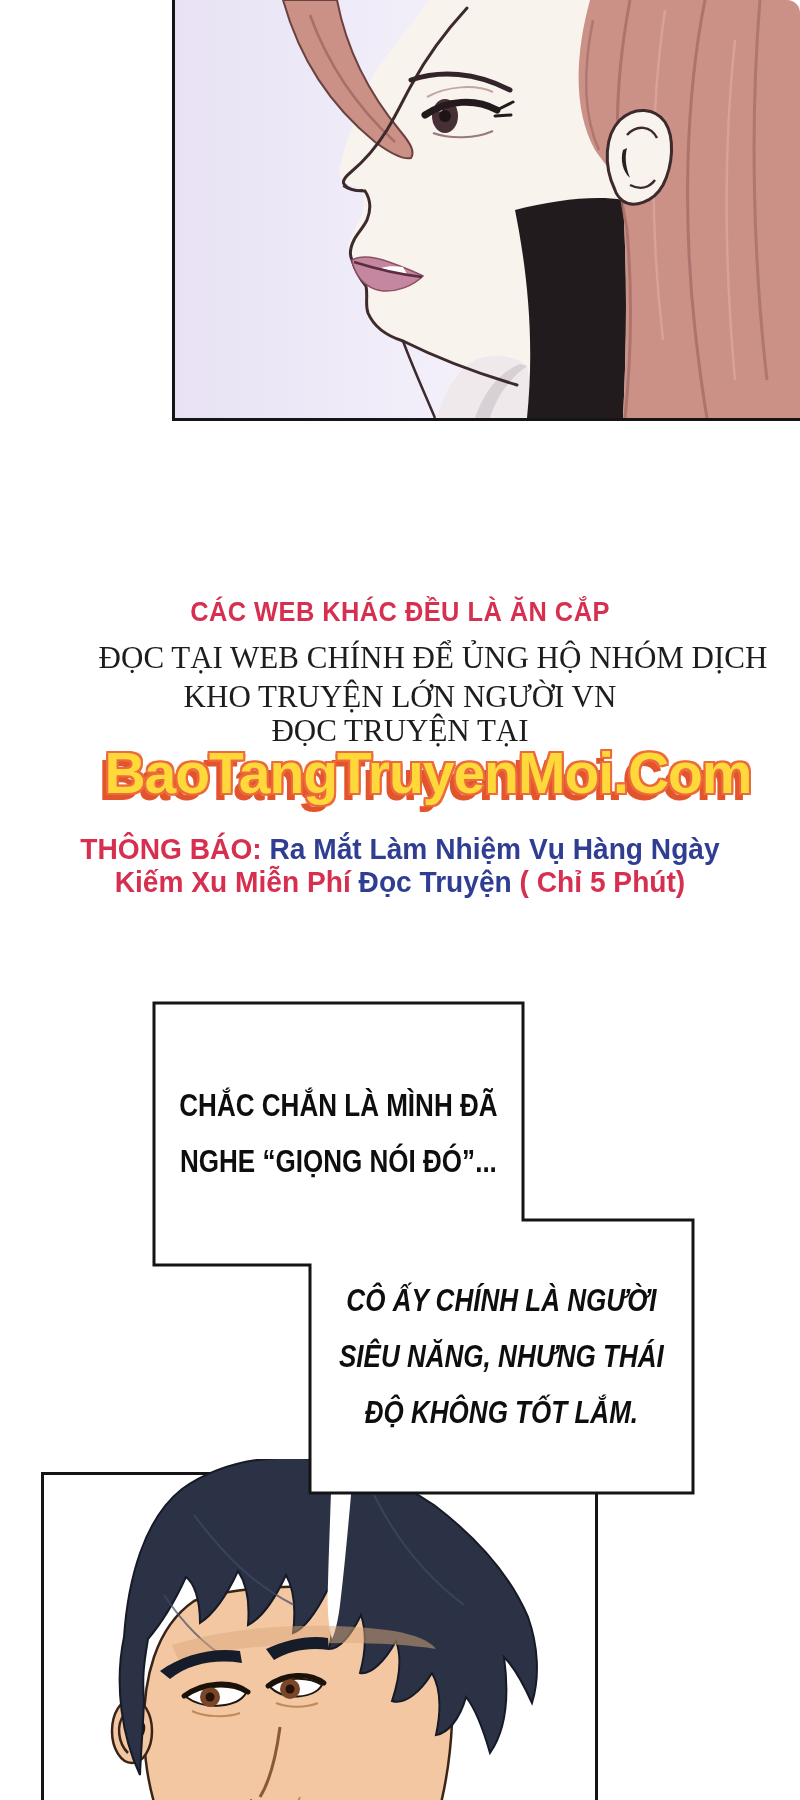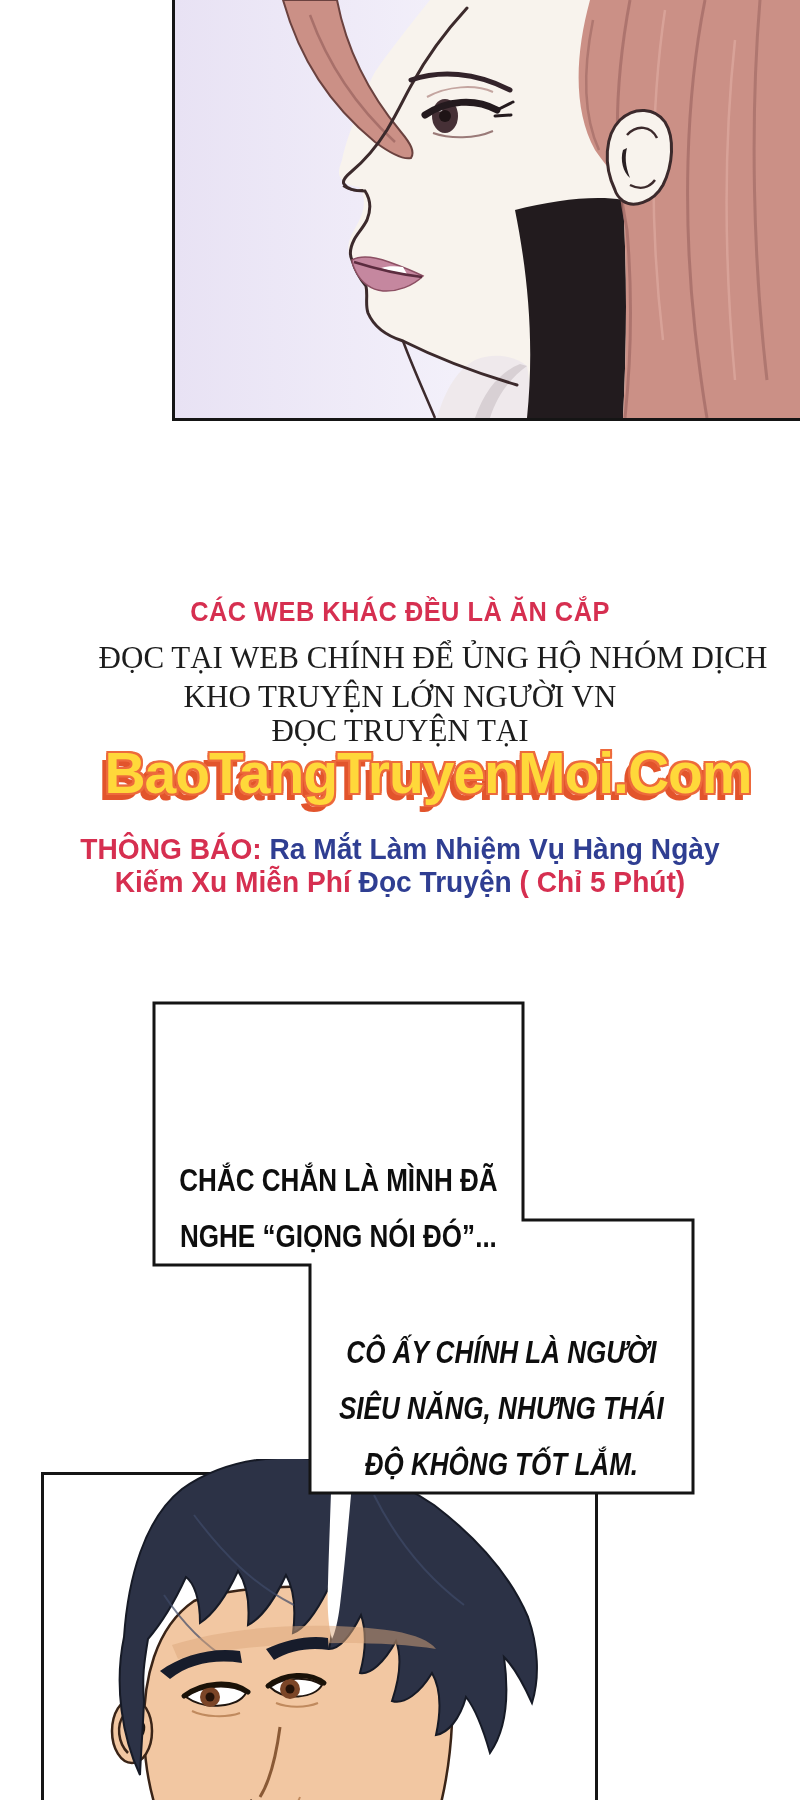--- a/index.html
+++ b/index.html
@@ -1,17 +1,17 @@
 <!DOCTYPE html>
 <html><head>
 <meta charset="utf-8">
 <style>
   html,body{margin:0;padding:0;background:#ffffff;}
   #page{position:relative;width:800px;height:1800px;background:#ffffff;overflow:hidden;
-        font-family:"Liberation Sans",sans-serif;}
+        font-family:"Liberation Sans",sans-serif;border-radius:13px;}
   .abs{position:absolute;}
 
   
   #top-panel{left:172px;top:0;width:628px;height:421px;box-sizing:border-box;
              border-left:3px solid #151515;border-bottom:3px solid #151515;overflow:hidden;z-index:1;}
   #top-panel svg{display:block;}
 
   
   .ad-line{left:0;width:800px;text-align:center;white-space:nowrap;}
   #ad-warning{top:597px;font-size:27px;font-weight:700;color:#d62f50;transform:scaleX(.94);letter-spacing:.5px;}
@@ -23,21 +23,21 @@
     text-shadow:-2px 0 0 #ed6a3c,2px 0 0 #ed6a3c,0 -2px 0 #ed6a3c,0 2px 0 #ed6a3c,
                 -2px -2px 0 #ed6a3c,2px -2px 0 #ed6a3c,2px 2px 0 #ed6a3c,-2px 2px 0 #ed6a3c,
                 -6px 7px 0 #e2542c;padding-left:28px;}
   .notice{font-size:29px;font-weight:700;transform:scaleX(.97);}
   #ad-notice1{top:833px;}
   #ad-notice2{top:866px;}
   .red{color:#d62f50;} .blue{color:#2f3e92;}
 
   
   #bubble-outline{left:150px;top:999px;z-index:3;}
-  .bubble-text{display:flex;flex-direction:column;justify-content:flex-end;align-items:center;
+  .bubble-text{display:flex;flex-direction:column;justify-content:center;align-items:center;
                z-index:4;color:#0e0e0e;font-weight:700;font-size:31px;line-height:56px;
                text-align:center;white-space:nowrap;}
   .bubble-text .inner{transform:scaleX(.84);}
   #bubble1-text{left:154px;top:1003px;width:369px;height:262px;}
   #bubble2-text{left:310px;top:1220px;width:383px;height:273px;font-style:italic;}
 
   
   #bottom-panel{left:41px;top:1472px;width:557px;height:328px;box-sizing:border-box;
                 border:3px solid #151515;border-bottom:none;z-index:2;overflow:visible;}
   #bottom-panel svg{position:absolute;left:0;top:-16px;}

